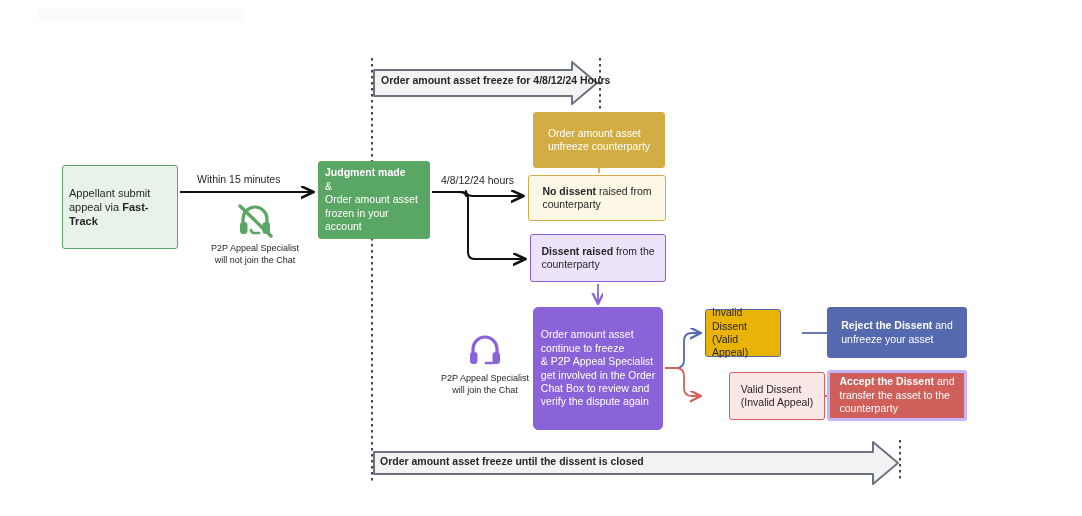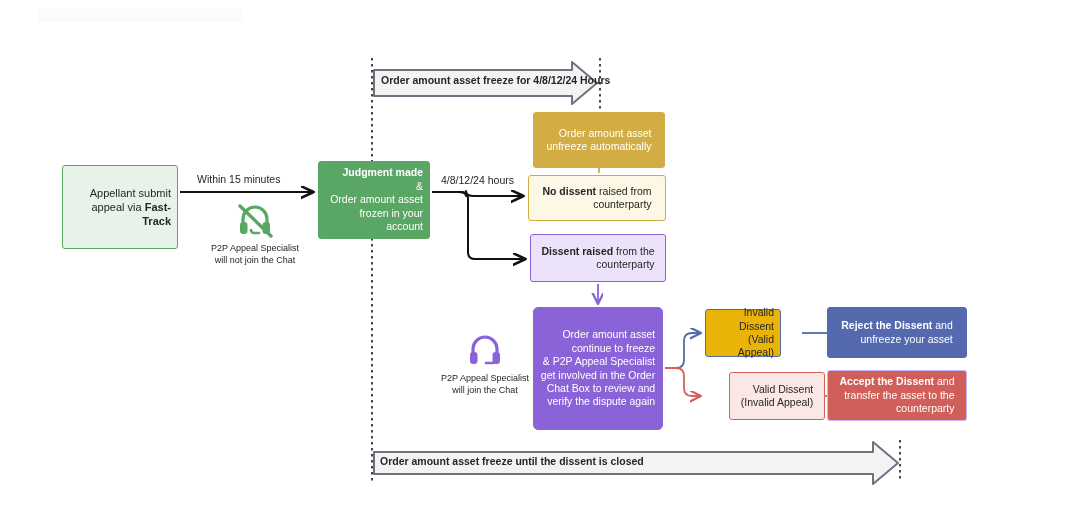--- a/index.html
+++ b/index.html
@@ -27,21 +27,21 @@
     left: 0; top: 0;
     width: 1082px; height: 516px;
     overflow: visible;
   }
   .node {
     position: absolute;
     box-sizing: border-box;
     display: flex;
     align-items: center;
     justify-content: center;
-    text-align: right;
+    text-align: left;
     line-height: 1.28;
     border-radius: 3px;
   }
   .node .txt { display: block; padding: 0 6px; }
   b { font-weight: bold; }
 
   
   #appellant-box {
     left: 62px; top: 165px; width: 116px; height: 84px;
     background: #e7f3e8;
@@ -102,21 +102,21 @@
   #reject-dissent-box {
     left: 827px; top: 307px; width: 140px; height: 51px;
     background: #5469ae;
     border: 1px solid #5469ae;
     color: #ffffff;
     font-size: 10.5px;
   }
   #accept-dissent-box {
     left: 827px; top: 370px; width: 140px; height: 51px;
     background: #cf5f58;
-    border: 1px solid #c4b5fd;
+    border: 3px solid #c4b5fd;
     color: #ffffff;
     font-size: 10.5px;
   }
 
   
   .edge-label {
     position: absolute;
     font-size: 10.5px;
     color: #262626;
     white-space: nowrap;
@@ -220,21 +220,21 @@
       <b>Judgment made</b><br>
       <span>&amp;</span><br>
       <span>Order amount asset</span><br>
       <span>frozen in your account</span>
     </span>
   </div>
 
   <div class="node" id="unfreeze-box">
     <span class="txt">
       <span>Order amount asset</span><br>
-      <span>unfreeze automatically</span>
+      <span>unfreeze counterparty</span>
     </span>
   </div>
 
   <div class="node" id="no-dissent-box">
     <span class="txt">
       <b>No dissent</b><span> raised from</span><br>
       <span>counterparty</span>
     </span>
   </div>
 

